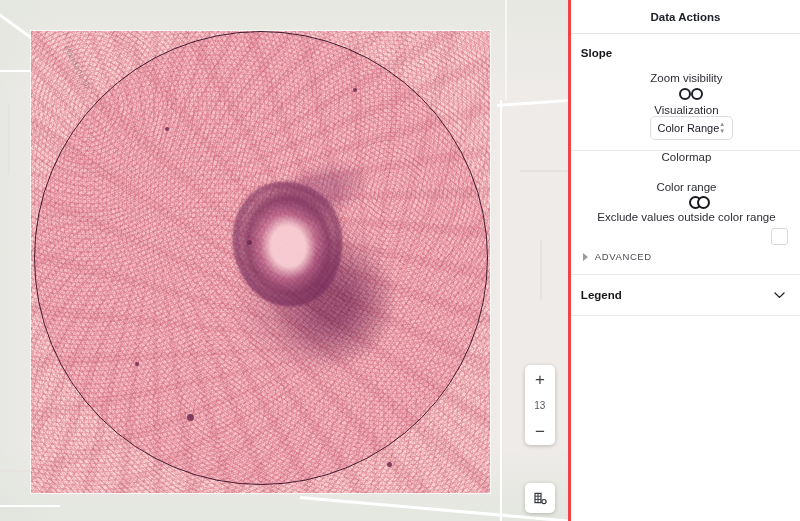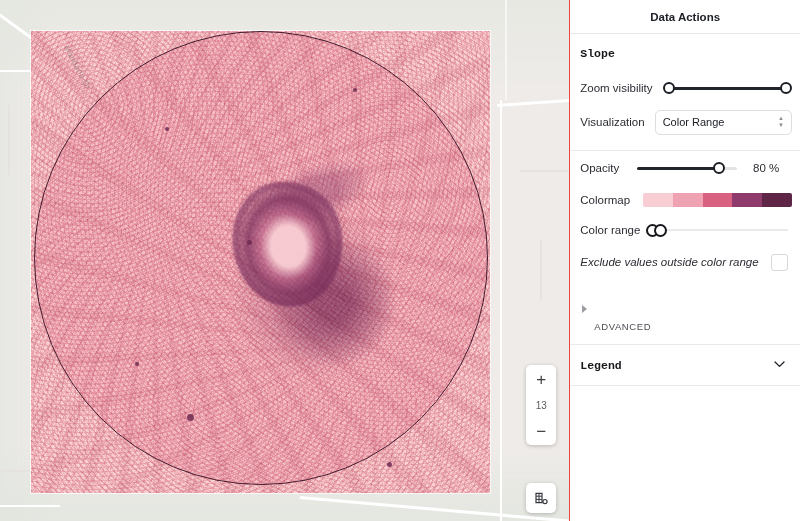--- a/index.html
+++ b/index.html
@@ -207,21 +207,21 @@
     justify-content: center;
     cursor: pointer;
     z-index: 5;
   }
 
   
   .panel {
     width: 230px;
     height: 521px;
     background: #ffffff;
-    border-left: 1px solid #ef4444;
+    border-left: 3px solid #ef4444;
     display: flex;
     flex-direction: column;
     font-size: 11.5px;
     color: #1b1c1f;
   }
   .tabs {
     display: flex;
     height: 33px;
     border-bottom: 1px solid #e6e6e9;
     flex: 0 0 auto;
@@ -253,37 +253,37 @@
   .section-head {
     height: 38px;
     display: flex;
     align-items: center;
     justify-content: space-between;
     padding: 0 15px 0 10px;
     font-weight: bold;
     font-size: 11.5px;
     color: #17181c;
     cursor: pointer;
-    font-family: Liberation Mono, monospace;
   }
   .section-head.plain { cursor: default; }
   .divider { height: 1px; background: #eaeaec; }
 
   .row {
     display: flex;
     align-items: center;
     padding: 0 8px 0 10px;
     min-height: 32px;
+    flex-direction: column;
   }
   .row-label {
     color: #2b2d33;
     font-size: 11.5px;
     white-space: nowrap;
   }
-  .row-label.wide { flex: 1; font-style: italic; }
+  .row-label.wide { flex: 1; }
 
   
   .range-slider {
     position: relative;
     height: 16px;
     margin-left: 10px;
     flex: 1;
     display: flex;
     align-items: center;
   }
@@ -412,21 +412,20 @@
   .tri {
     width: 0; height: 0;
     border-left: 5px solid #9a9ca2;
     border-top: 4px solid transparent;
     border-bottom: 4px solid transparent;
   }
   .advanced-label {
     font-size: 9.5px;
     letter-spacing: .6px;
     color: #4b4d53;
-    margin-top: 36px;
   }
   .chev {
     color: #1e1f24;
     font-size: 11px;
     line-height: 1;
   }
 </style>
 </head>
 <body>
 
@@ -514,29 +513,20 @@
           </span>
         </div>
       </div>
       <div style="height:10px"></div>
     </div>
 
     <div class="divider"></div>
 
     <div class="section">
 
-      <div class="row" style="min-height:34px;">
-        <span class="row-label">Opacity</span>
-        <div class="range-slider" style="margin-left:18px; max-width:100px;">
-          <div class="track" style="left:0; right:18px;"></div>
-          <div class="track-rest" style="width:22px;"></div>
-          <div class="handle-solid" style="left:76px;"></div>
-        </div>
-        <span class="opacity-val">80 %</span>
-      </div>
 
 
       <div class="row" style="min-height:30px;">
         <span class="row-label">Colormap</span>
         <div class="colormap" id="colormap" style="margin-left:13px;">
             <span style="background: rgb(249, 205, 212);"></span>
             <span style="background: rgb(239, 162, 177);"></span>
             <span style="background: rgb(216, 97, 129);"></span>
             <span style="background: rgb(142, 58, 107);"></span>
             <span style="background: rgb(94, 37, 71);"></span>

